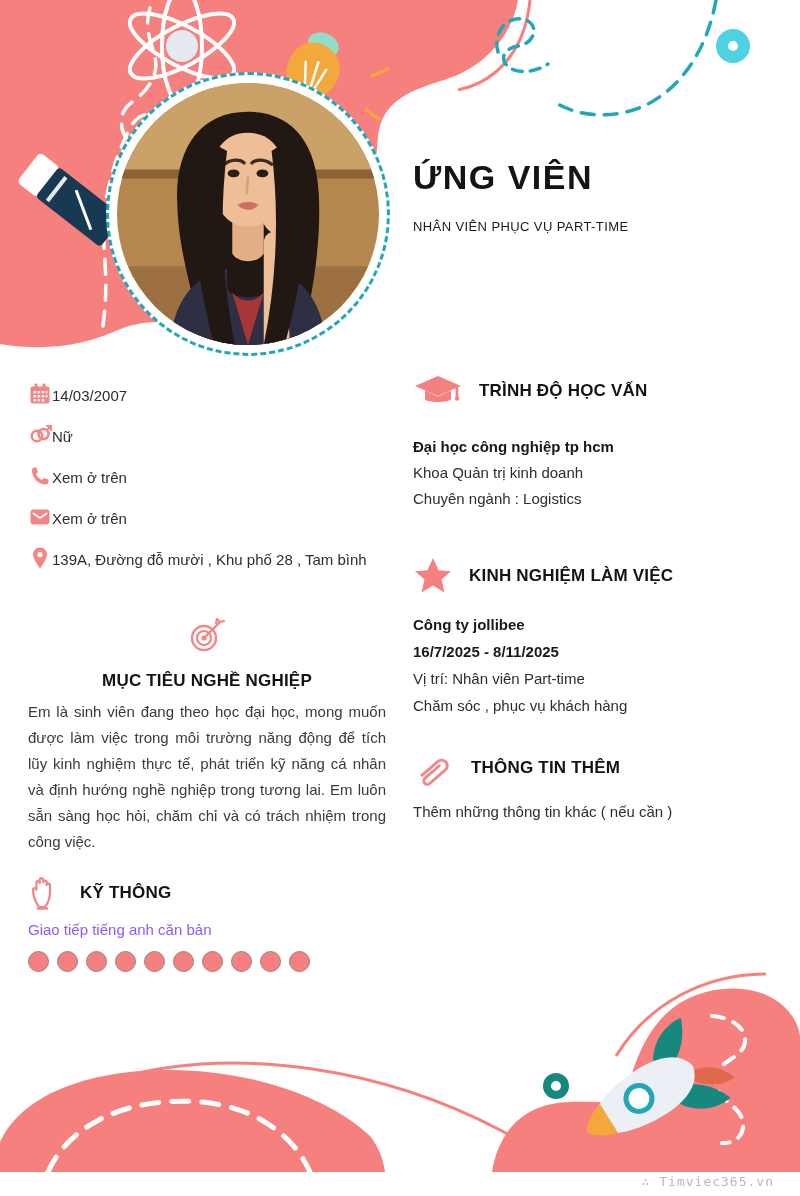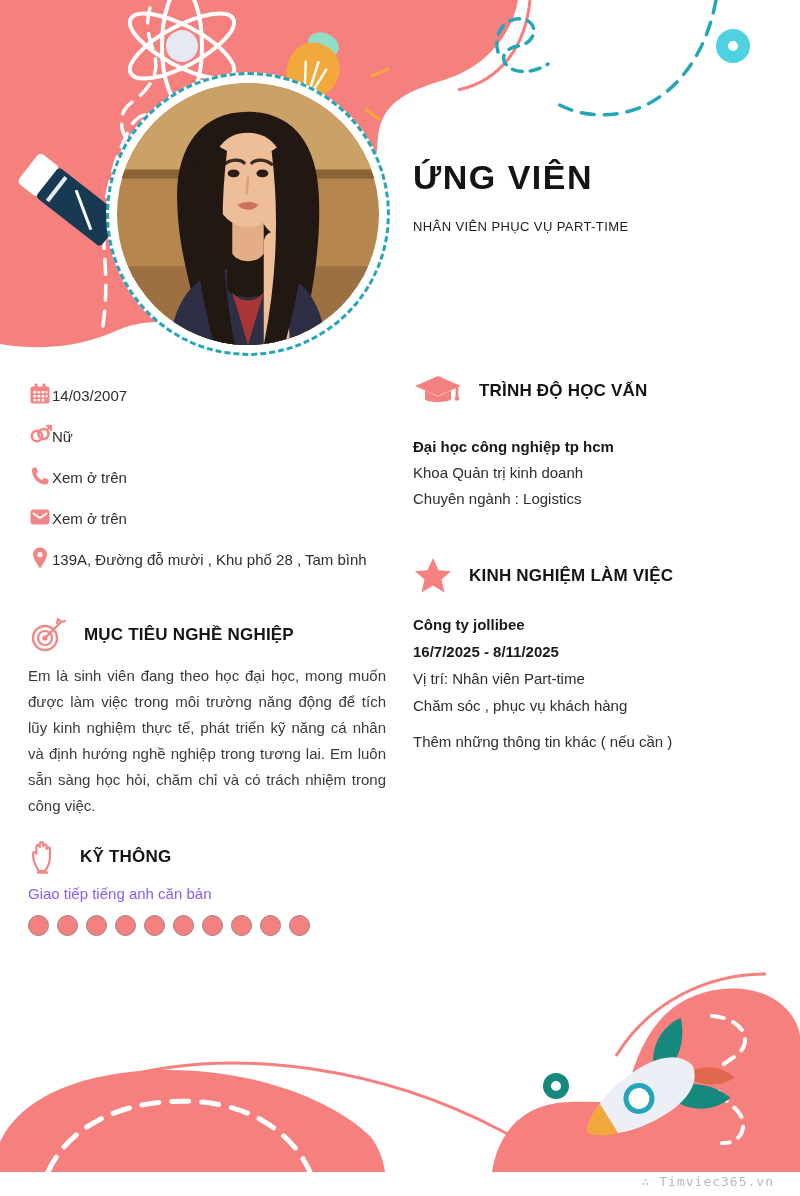--- a/index.html
+++ b/index.html
@@ -25,21 +25,21 @@
   .right-col{left:413px;top:372px;width:378px;}
 
   .info-row{display:flex;align-items:flex-start;margin-bottom:14px;font-size:15px;color:#2d2d2d;line-height:24px;}
   .info-row .ic{flex:0 0 24px;height:24px;}
   .info-row .val{line-height:27px;}
 
   .sec-head{display:flex;align-items:center;gap:16px;}
   .sec-head .sic{flex:0 0 auto;}
   .sec-head h2{margin:0;font-size:17px;font-weight:bold;color:#141414;letter-spacing:.2px;}
 
-  .objective-head{margin-top:42px;}
+  .objective-head{margin-top:42px;flex-direction:column;}
   .objective-text{margin-top:8px;font-size:15px;line-height:26px;text-align:justify;color:#3a3a3a;}
 
   .skills-head{margin-top:18px;}
   .skill-name{margin-top:8px;font-size:15px;color:#8b5cf6;}
   .skill-dots{margin-top:13px;display:flex;gap:8px;}
   .dot{width:21px;height:21px;border-radius:50%;background:#F58080;border:1px solid #9c8080;box-sizing:border-box;}
 
   .edu-block{margin-top:24px;font-size:15px;line-height:26px;color:#2d2d2d;}
   .exp-head{margin-top:44px;}
   .exp-block{margin-top:15px;font-size:15px;line-height:27px;color:#2d2d2d;}
@@ -249,18 +249,26 @@
       </svg>
       <h2>KINH NGHIỆM LÀM VIỆC</h2>
     </div>
     <div class="exp-block">
       <div class="bold-line">Công ty jollibee</div>
       <div class="bold-line">16/7/2025 - 8/11/2025</div>
       <div>Vị trí: Nhân viên Part-time</div>
       <div>Chăm sóc , phục vụ khách hàng</div>
     </div>
 
+    <div class="sec-head addl-head">
+      <svg class="sic" width="42" height="42" viewBox="0 0 42 42">
+        <g transform="rotate(8 21 21)">
+          <path d="M10,30 L24,14 a5.6,5.6 0 0,1 8.5,7.3 L19,37 a3.6,3.6 0 0,1 -5.5,-4.7 L26,18" fill="none" stroke="#F28585" stroke-width="2.8" stroke-linecap="round"></path>
+        </g>
+      </svg>
+      <h2>THÔNG TIN THÊM</h2>
+    </div>
     <div class="addl-text">Thêm những thông tin khác ( nếu cần )</div>
   </div>
 
   <div class="watermark">∴ Timviec365.vn</div>
 
 </div>
 
 </body></html>

